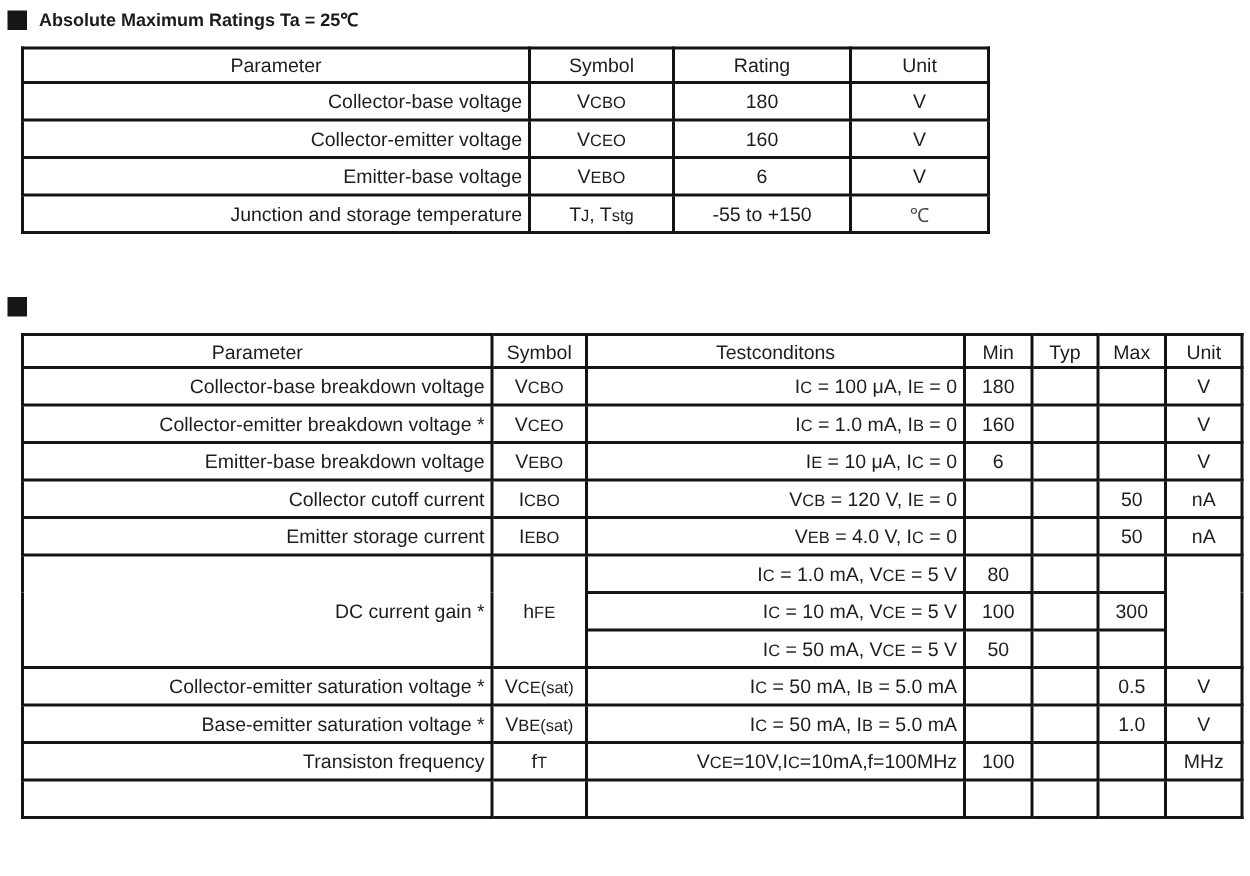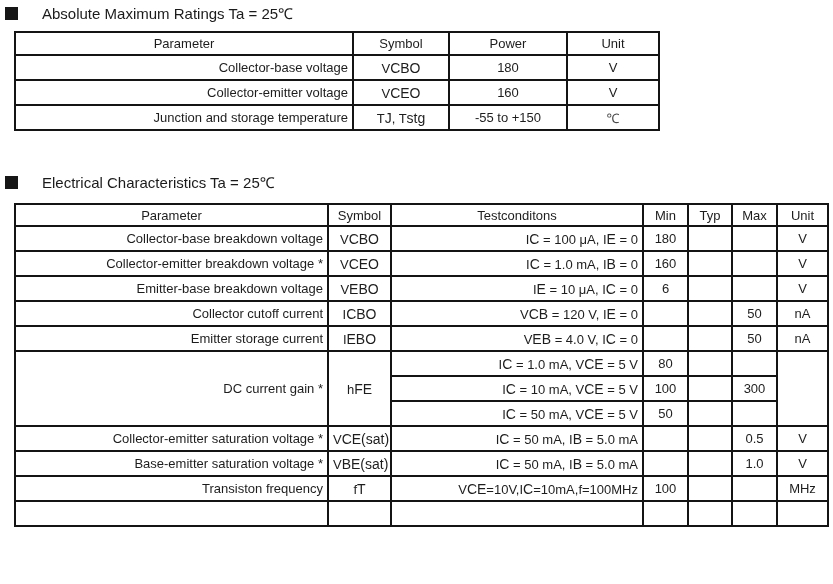--- a/index.html
+++ b/index.html
@@ -2,23 +2,24 @@
 <html><head>
 <meta charset="utf-8">
 <style>
   html, body { margin: 0; padding: 0; }
   body {
     width: 833px; height: 584px; overflow: hidden;
     background: #ffffff; color: #1d1d1d;
     font-family: "Liberation Sans", sans-serif;
   }
   .section-title {
-    display: flex; align-items: center; gap: 24px;
-    margin: 0 0 0 5px; font-size: 15px; line-height: 19px;
+    display: flex; align-items: center; gap: 8px;
+    margin: 0 0 0 5px; font-size: 12px; line-height: 19px;
     color: #1b1b1b;
+    font-weight: bold;
   }
   .bullet {
     width: 13px; height: 13px; background: #161616;
     display: inline-block; flex: 0 0 auto;
   }
   .title1 { padding-top: 4px; }
   .title2 { margin-top: 42px; }
   table { border-collapse: collapse; table-layout: fixed; border-radius: 13px; }
   #t1 { width: 644px; margin: 8px 0 0 14px; }
   #t2 { width: 813px; margin: 11px 0 0 14px; }
@@ -27,21 +28,21 @@
     padding: 0 4px; overflow: hidden; white-space: nowrap;
     color: #1d1d1d; background: #fff;
   }
   th { text-align: center; }
   td.l { text-align: right; }
   td.c { text-align: center; }
   #t1 tr { height: 25px; }
   #t1 tr.hrow { height: 23px; }
   #t2 tr { height: 25px; }
   #t2 tr.hrow { height: 22px; }
-  .sb { font-size: 14px; }
+  .sb { font-size: 11px; }
   td.unit-dim { color: #4a4a4a; }
 </style>
 </head>
 <body>
 
 <div class="section-title title1">
   <span class="bullet"></span>
   <span>Absolute Maximum Ratings Ta = 25℃</span>
 </div>
 
@@ -49,47 +50,52 @@
   <colgroup>
       <col style="width:338px">
       <col style="width:96px">
       <col style="width:118px">
       <col style="width:92px">
     </colgroup>
   <tbody>
       <tr class="hrow">
     <th>Parameter</th>
     <th>Symbol</th>
-    <th>Power</th>
+    <th>Rating</th>
     <th>Unit</th>
   </tr>
   <tr>
     <td class="l">Collector-base voltage</td>
     <td class="c">V<span class="sb">CBO</span></td>
     <td class="c">180</td>
     <td class="c">V</td>
   </tr>
   <tr>
     <td class="l">Collector-emitter voltage</td>
     <td class="c">V<span class="sb">CEO</span></td>
     <td class="c">160</td>
+    <td class="c">V</td>
+  </tr>
+  <tr>
+    <td class="l">Emitter-base voltage</td>
+    <td class="c">V<span class="sb">EBO</span></td>
+    <td class="c">6</td>
     <td class="c">V</td>
   </tr>
   <tr>
     <td class="l">Junction and storage temperature</td>
     <td class="c">T<span class="sb">J</span>, T<span class="sb">stg</span></td>
     <td class="c">-55 to +150</td>
     <td class="c unit-dim">℃</td>
   </tr>
 </tbody>
   </table>
 
 <div class="section-title title2">
   <span class="bullet"></span>
-  <span>Electrical Characteristics Ta = 25℃</span>
 </div>
 
 <table id="t2">
   <colgroup>
       <col style="width:313px">
       <col style="width:63px">
       <col style="width:252px">
       <col style="width:45px">
       <col style="width:44px">
       <col style="width:45px">

